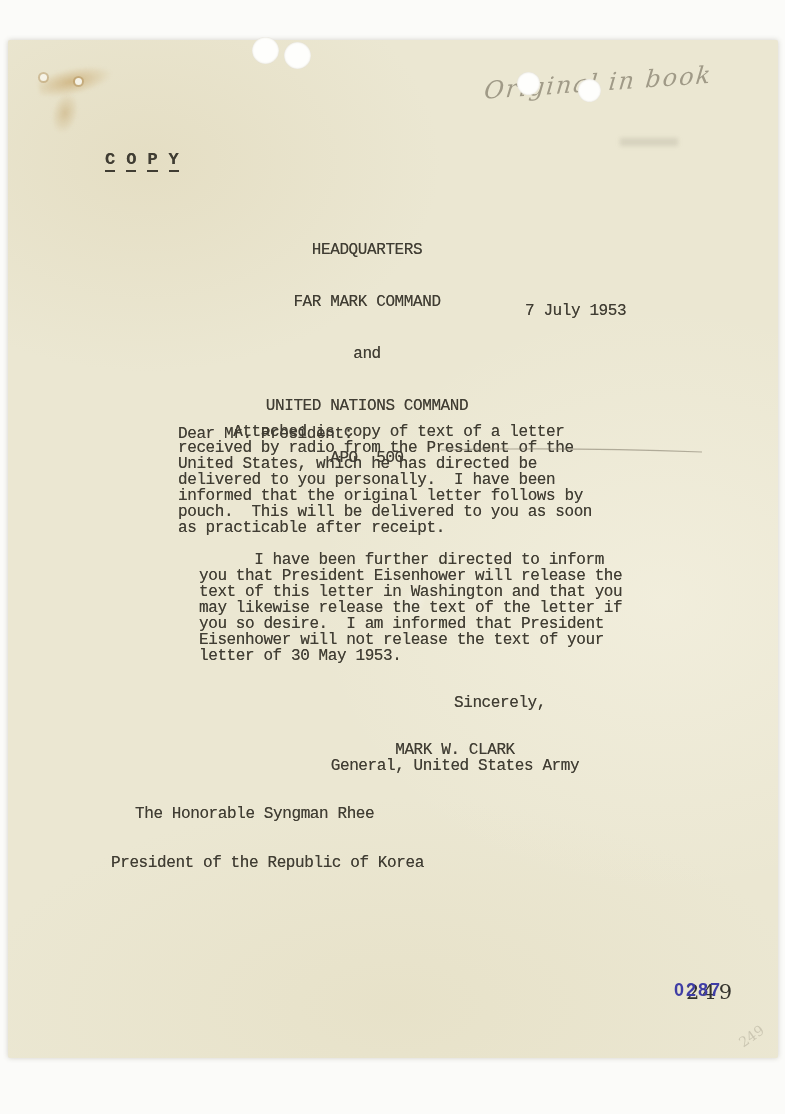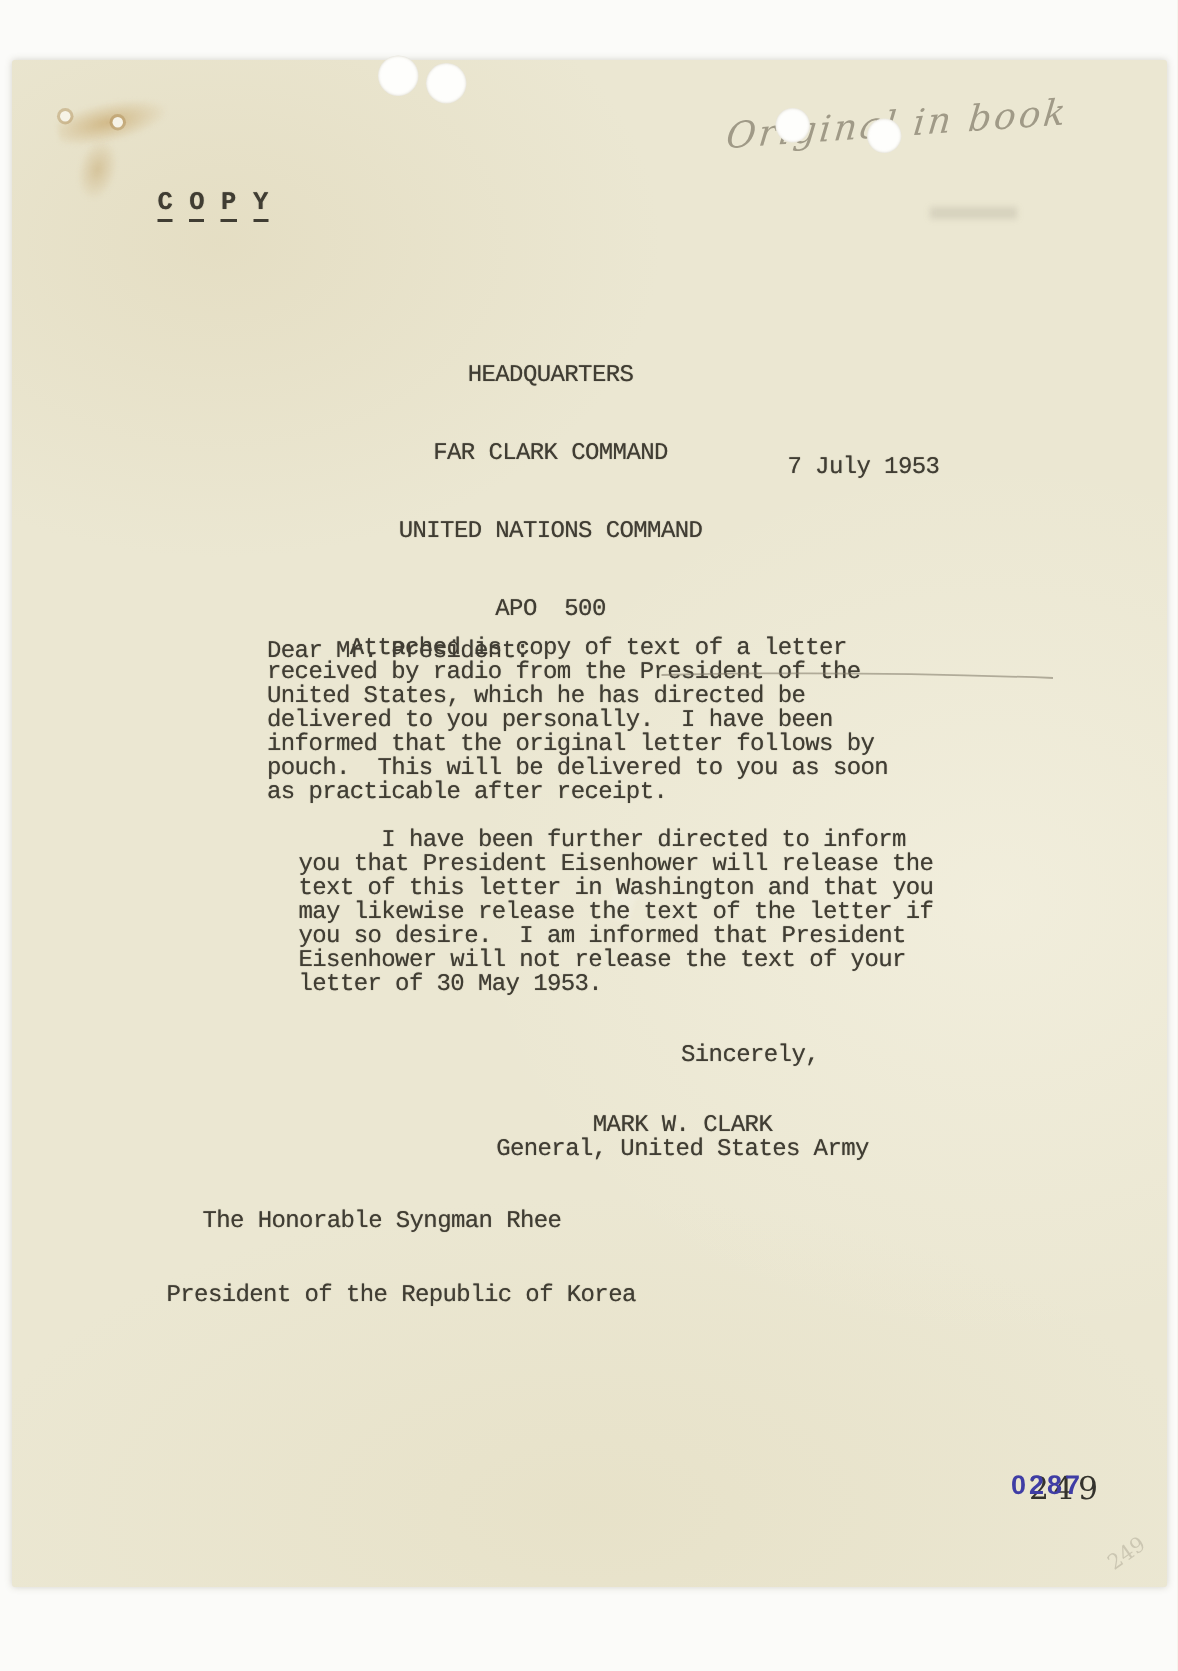--- a/index.html
+++ b/index.html
@@ -47,21 +47,21 @@
 
   .handwriting {
     position:absolute; left:476px; top:28px; width:250px;
     font-family:"DejaVu Serif", serif; font-style:italic;
     font-size:24px; letter-spacing:2px; color:var(--pencil,#938d7b);
     transform:rotate(-4deg) skewX(-10deg); opacity:.85; white-space:nowrap;
     z-index:1;
   }
   .hole-3, .hole-4 { z-index:2; }
 
-  .copy { position:absolute; left:97px; top:86px; }
+  .copy { position:absolute; left:97px; top:110px; }
   .copy-letter { display:inline-block; font-size:17px; font-weight:bold;
     margin-right:11px; border-bottom:2px solid var(--ink,#403d33); padding-bottom:1px; }
 
   .letterhead { position:absolute; left:0; top:166px; width:718px;
     text-align:center; white-space:pre; }
   .letterhead div { font-size:16px; line-height:16px; letter-spacing:-.4px; }
 
   .date { position:absolute; left:517px; top:263px; }
   .salutation { position:absolute; left:170px; top:346px;margin-top:40px; }
   .para { position:absolute; left:170px; white-space:pre; }
@@ -104,21 +104,22 @@
 
     <div class="hole hole-1"></div>
     <div class="hole hole-2"></div>
     <div class="hole hole-3"></div>
     <div class="hole hole-4"></div>
 
     <div class="copy type"><span class="copy-letter">C</span><span class="copy-letter">O</span><span class="copy-letter">P</span><span class="copy-letter">Y</span></div>
 
     <div class="letterhead type">
       <div>HEADQUARTERS</div>
-      <div>FAR CLARK COMMAND</div>
+      <div>FAR MARK COMMAND</div>
+      <div>and</div>
       <div>UNITED NATIONS COMMAND</div>
       <div>APO  500</div>
     </div>
 
     <div class="date type mono16">7 July 1953</div>
 
     <div class="salutation type mono16">Dear Mr. President:</div>
 
     <div class="para para-1 type mono16">      Attached is copy of text of a letter
 received by radio from the President of the

